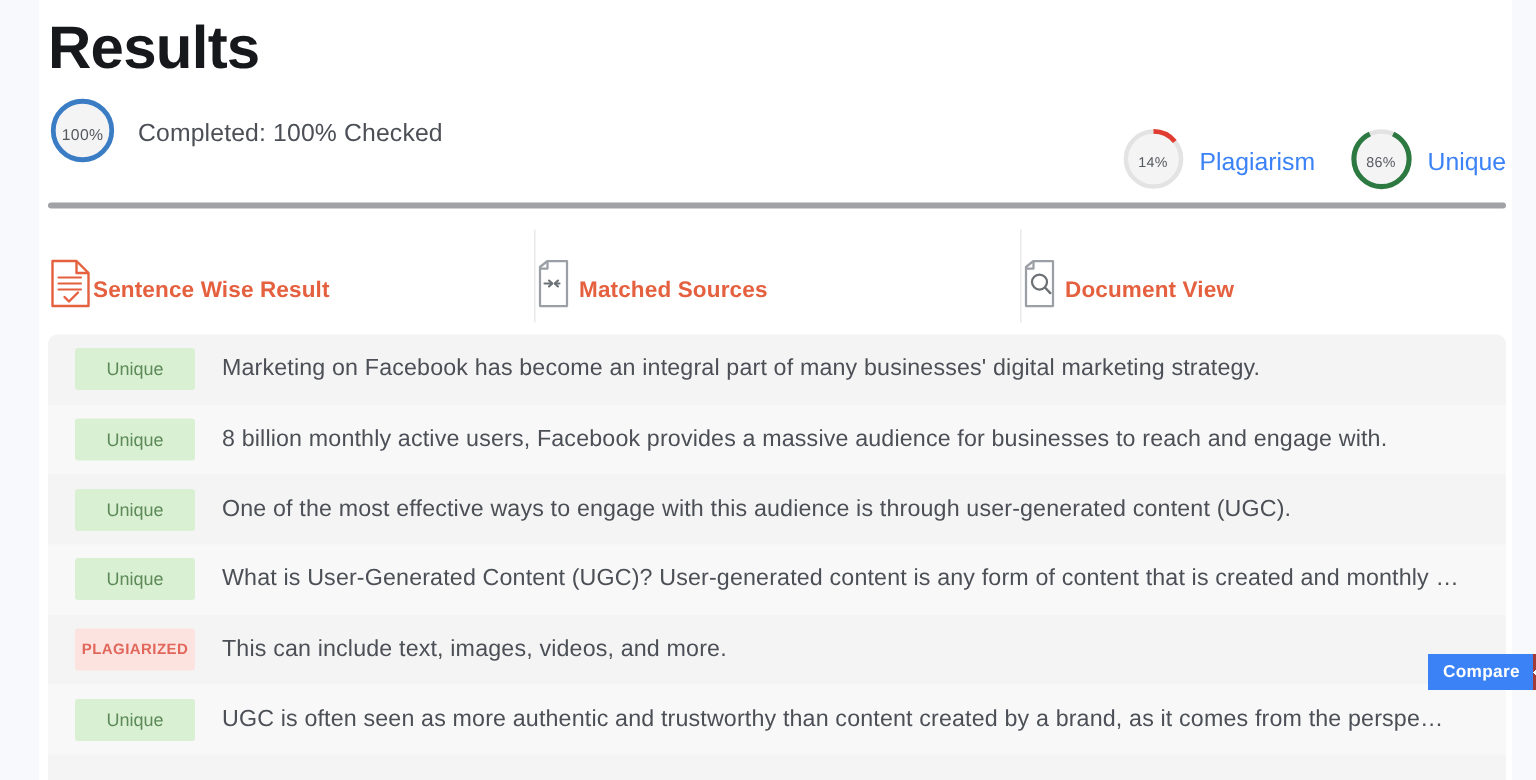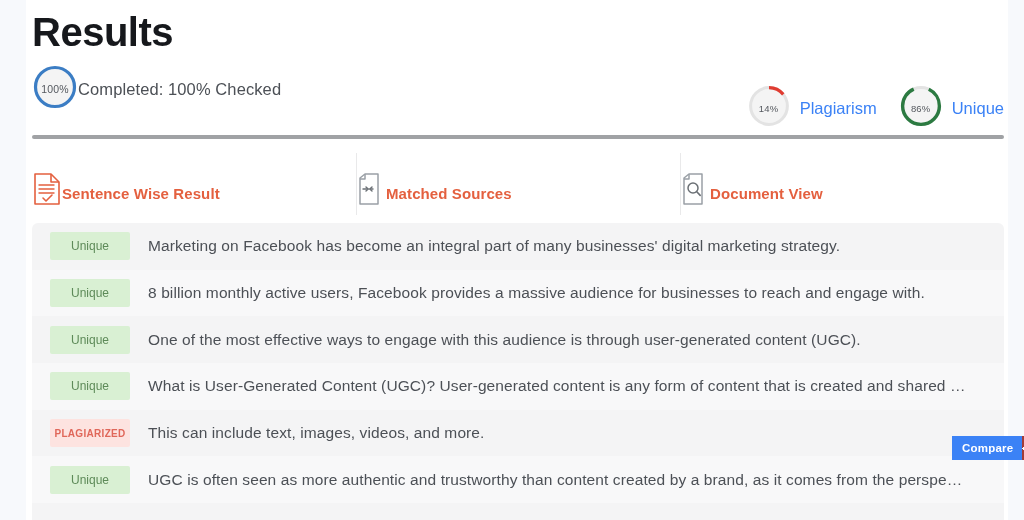--- a/index.html
+++ b/index.html
@@ -35,20 +35,21 @@
   }
   .summary-row {
     position: absolute; left: 0; top: 56px;
     width: 972px; height: 62px;
   }
   .completed-block {
     position: absolute; left: 0; top: 0;
     display: flex; align-items: center;
   }
   .completed-text {
+    margin-left: 14px;
     font-size: 16.5px;
     color: #4c5056;
     letter-spacing: 0.1px;
   }
   .score-block {
     position: absolute; right: 0; top: 20px;
     display: flex; align-items: center;
   }
   .score-item { display: flex; align-items: center; }
   .score-label {
@@ -276,21 +277,21 @@
       <span class="sentence">8 billion monthly active users, Facebook provides a massive audience for businesses to reach and engage with.</span>
     </div>
 
     <div class="result-row">
       <span class="badge unique">Unique</span>
       <span class="sentence">One of the most effective ways to engage with this audience is through user-generated content (UGC).</span>
     </div>
 
     <div class="result-row alt">
       <span class="badge unique">Unique</span>
-      <span class="sentence">What is User-Generated Content (UGC)? User-generated content is any form of content that is created and shared …</span>
+      <span class="sentence">What is User-Generated Content (UGC)? User-generated content is any form of content that is created and monthly …</span>
     </div>
 
     <div class="result-row">
       <span class="badge plagiarized">PLAGIARIZED</span>
       <span class="sentence">This can include text, images, videos, and more.</span>
     </div>
 
     <div class="result-row alt">
       <span class="badge unique">Unique</span>
       <span class="sentence">UGC is often seen as more authentic and trustworthy than content created by a brand, as it comes from the perspe…</span>

